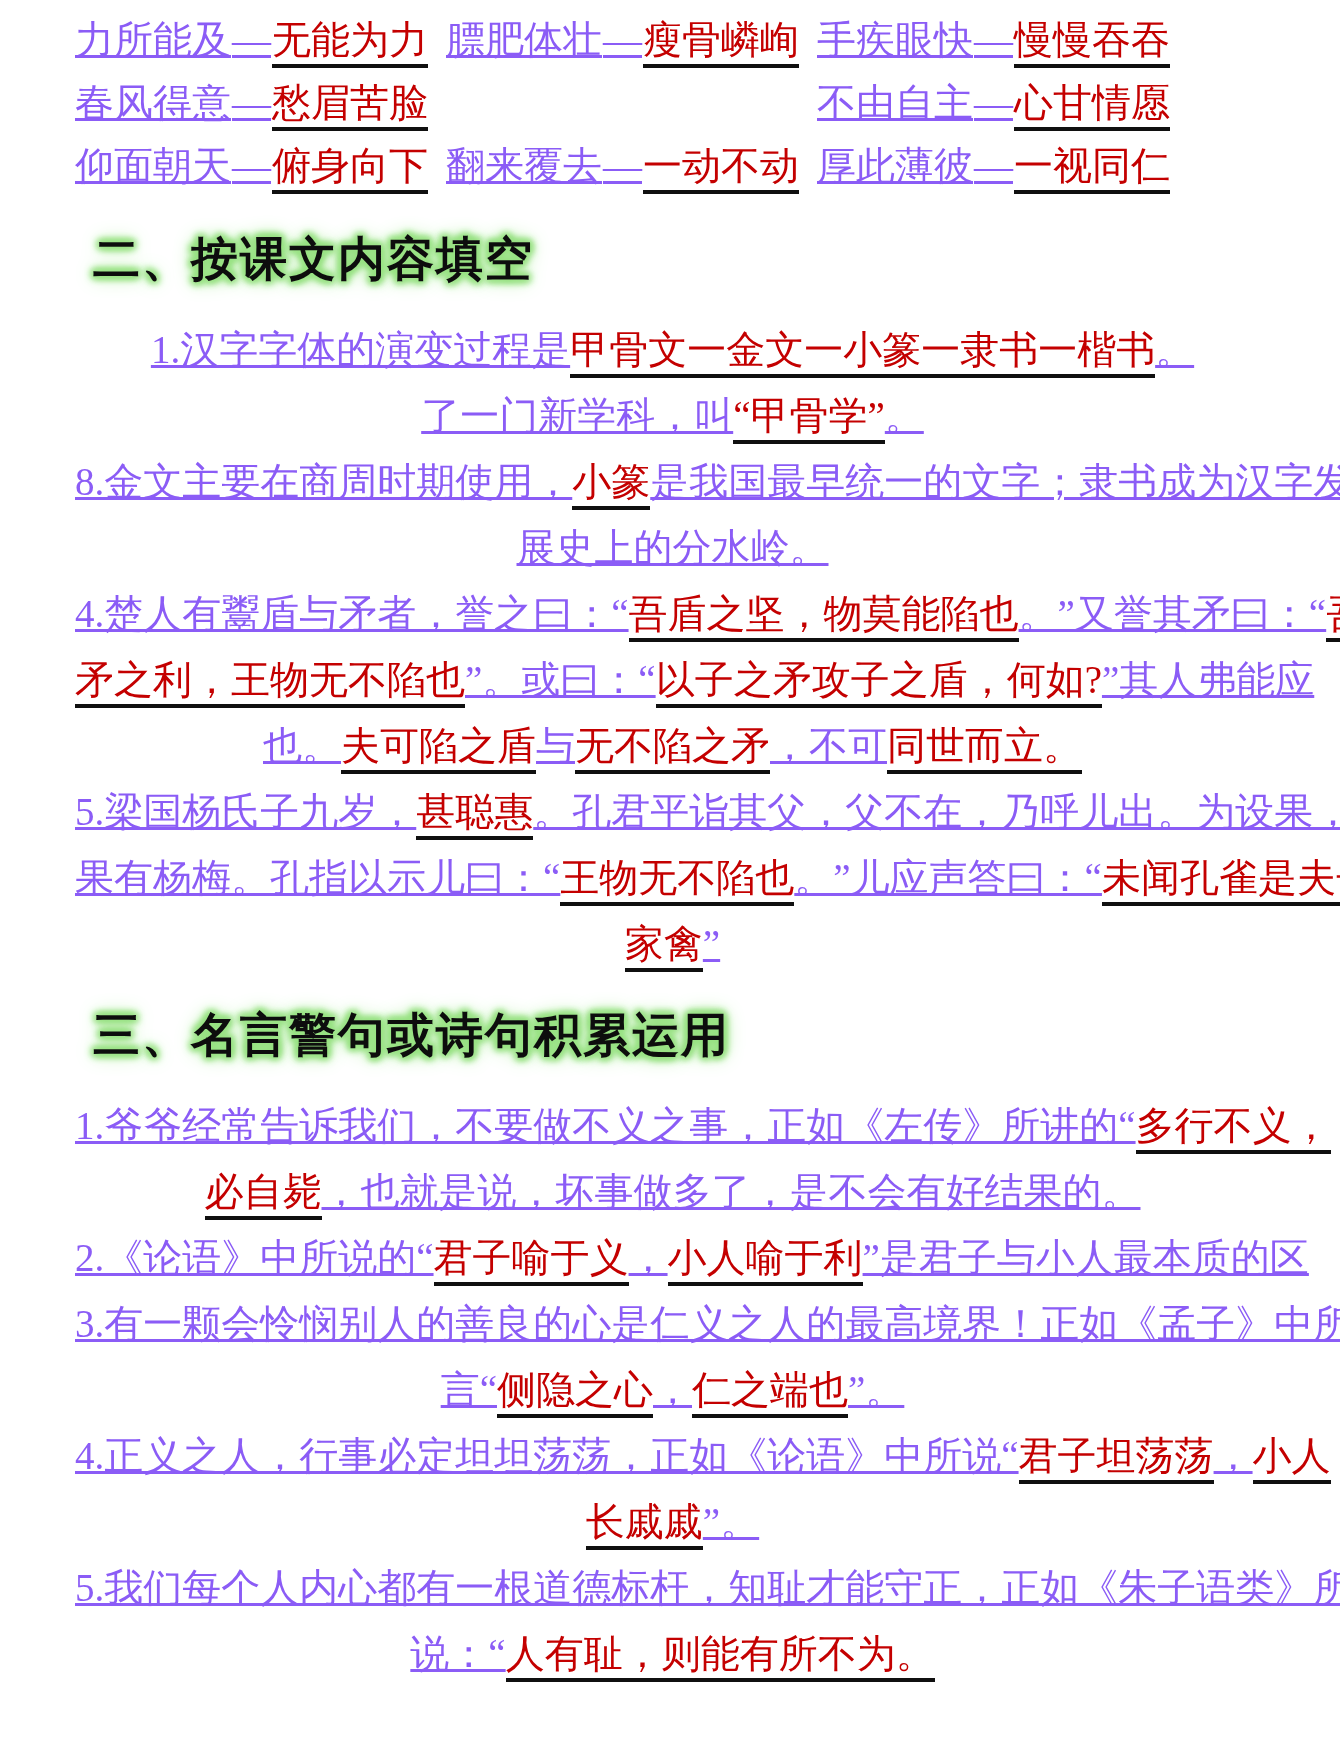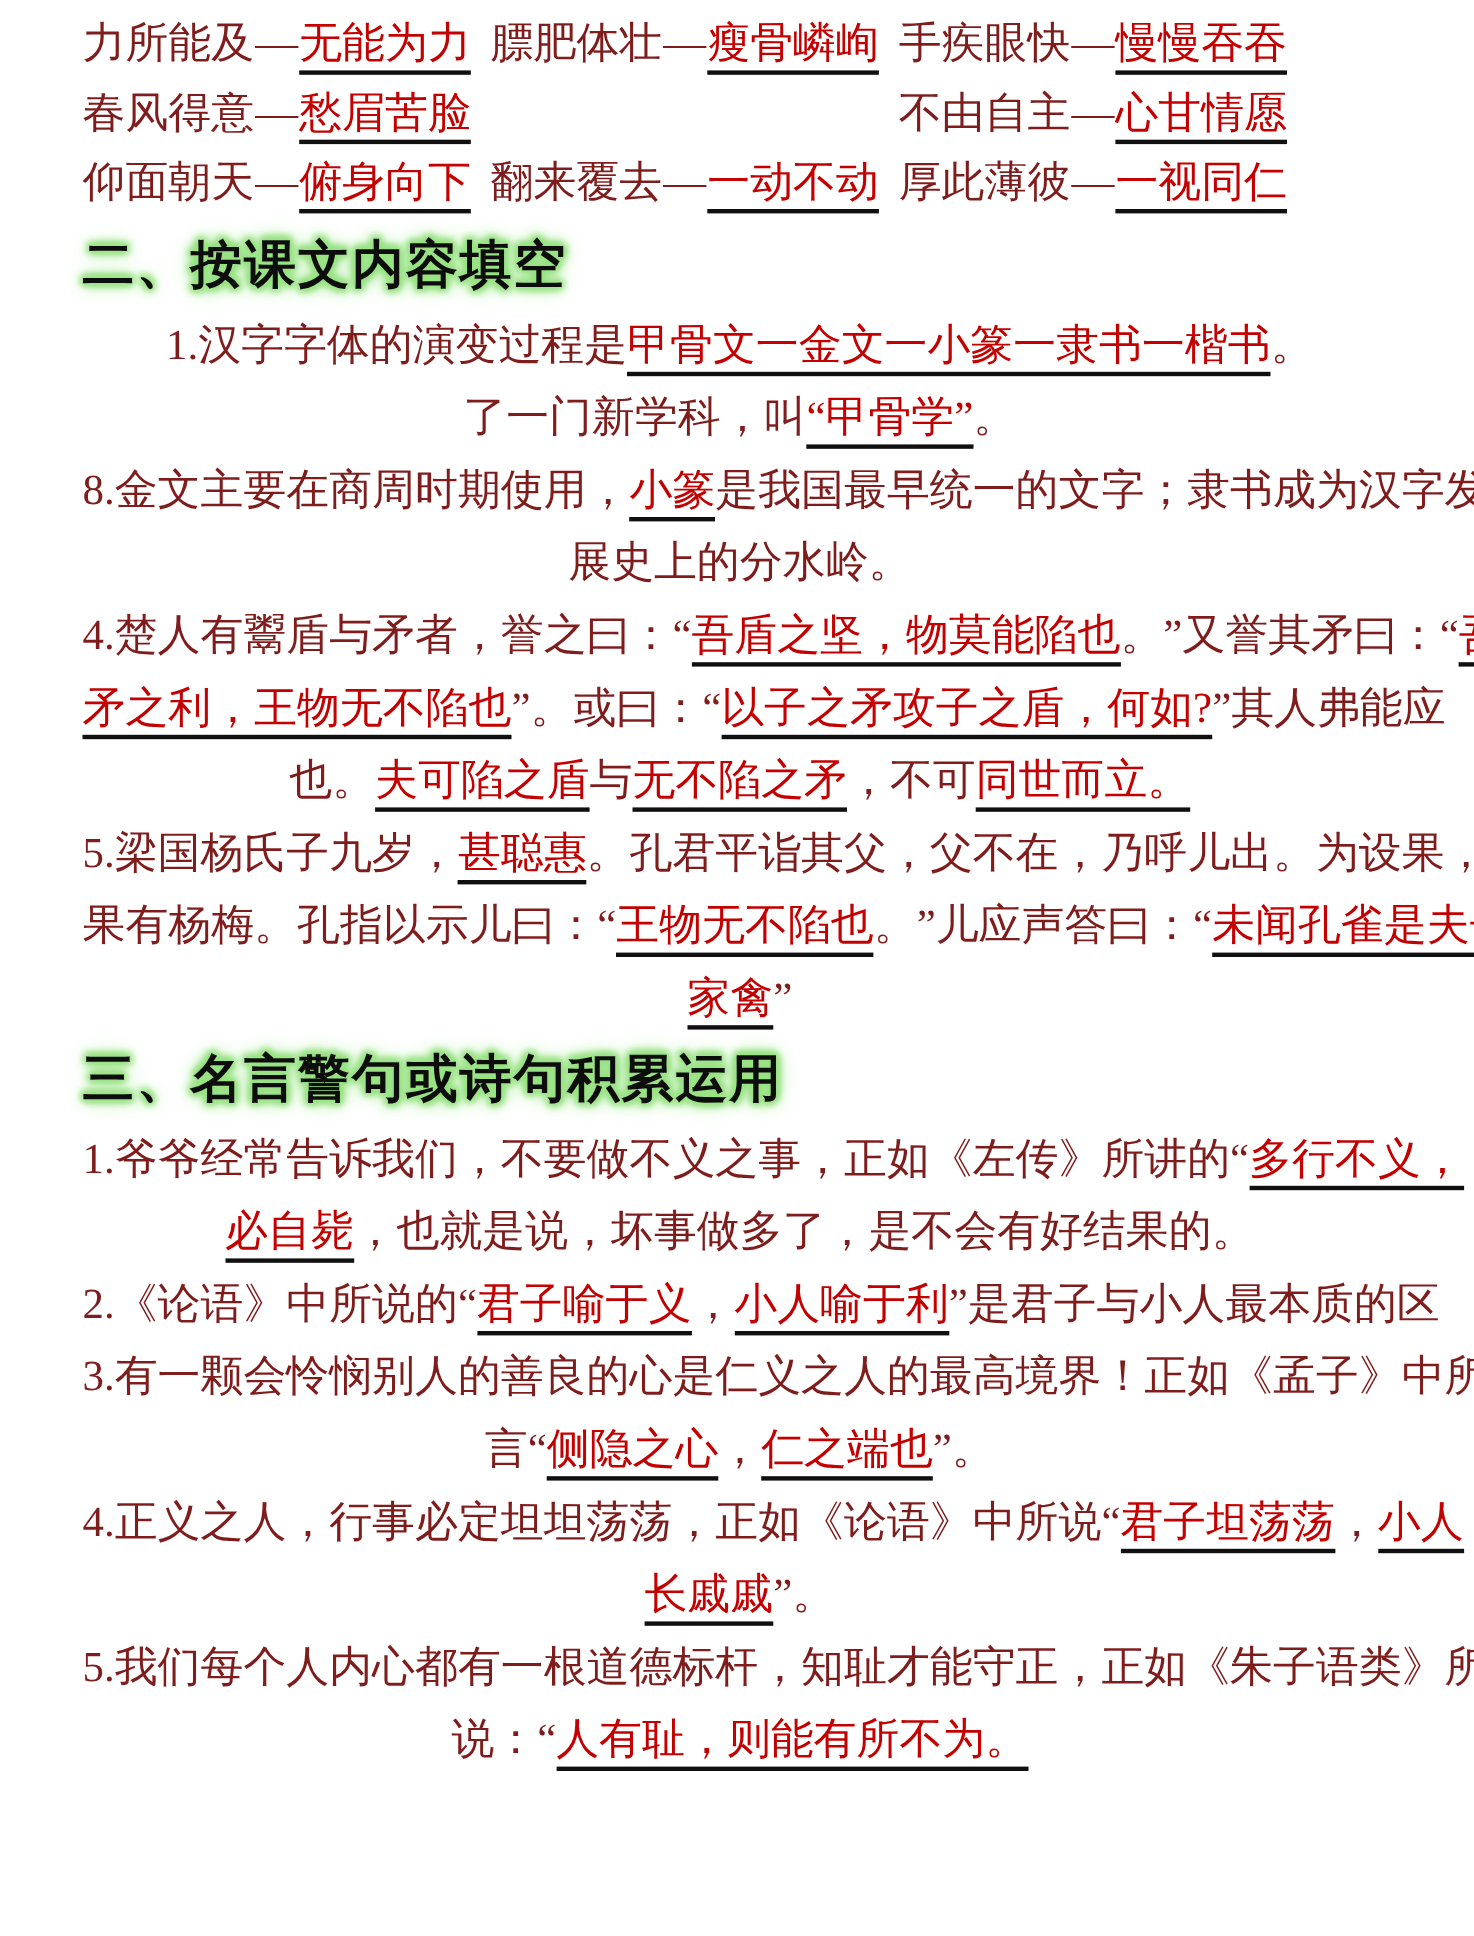--- a/index.html
+++ b/index.html
@@ -22,24 +22,24 @@
     font-size:39px;line-height:56px;white-space:nowrap;
   }
   .ant-cell{display:inline-block;}
   .dash{padding:0 1px;}
   
   .seg-a{
     color:var(--red,#c40000);
     border-bottom:4px solid var(--ul,#101010);
     padding-bottom:3px;
   }
-  .seg-n{color:#7f1d1d;}
+  .seg-n{color:#8b5cf6;text-decoration:underline;}
   
   .heading{
-    margin:0;
+    margin:18px;
     font-size:47px;
     font-weight:bold;
     line-height:80px;
     color:#0d0d0d;
     letter-spacing:2px;
     white-space:nowrap;
     text-shadow:
       0 0 6px var(--glow,#98e283),
       0 0 12px var(--glow,#98e283),
       0 0 20px var(--glow,#98e283),

